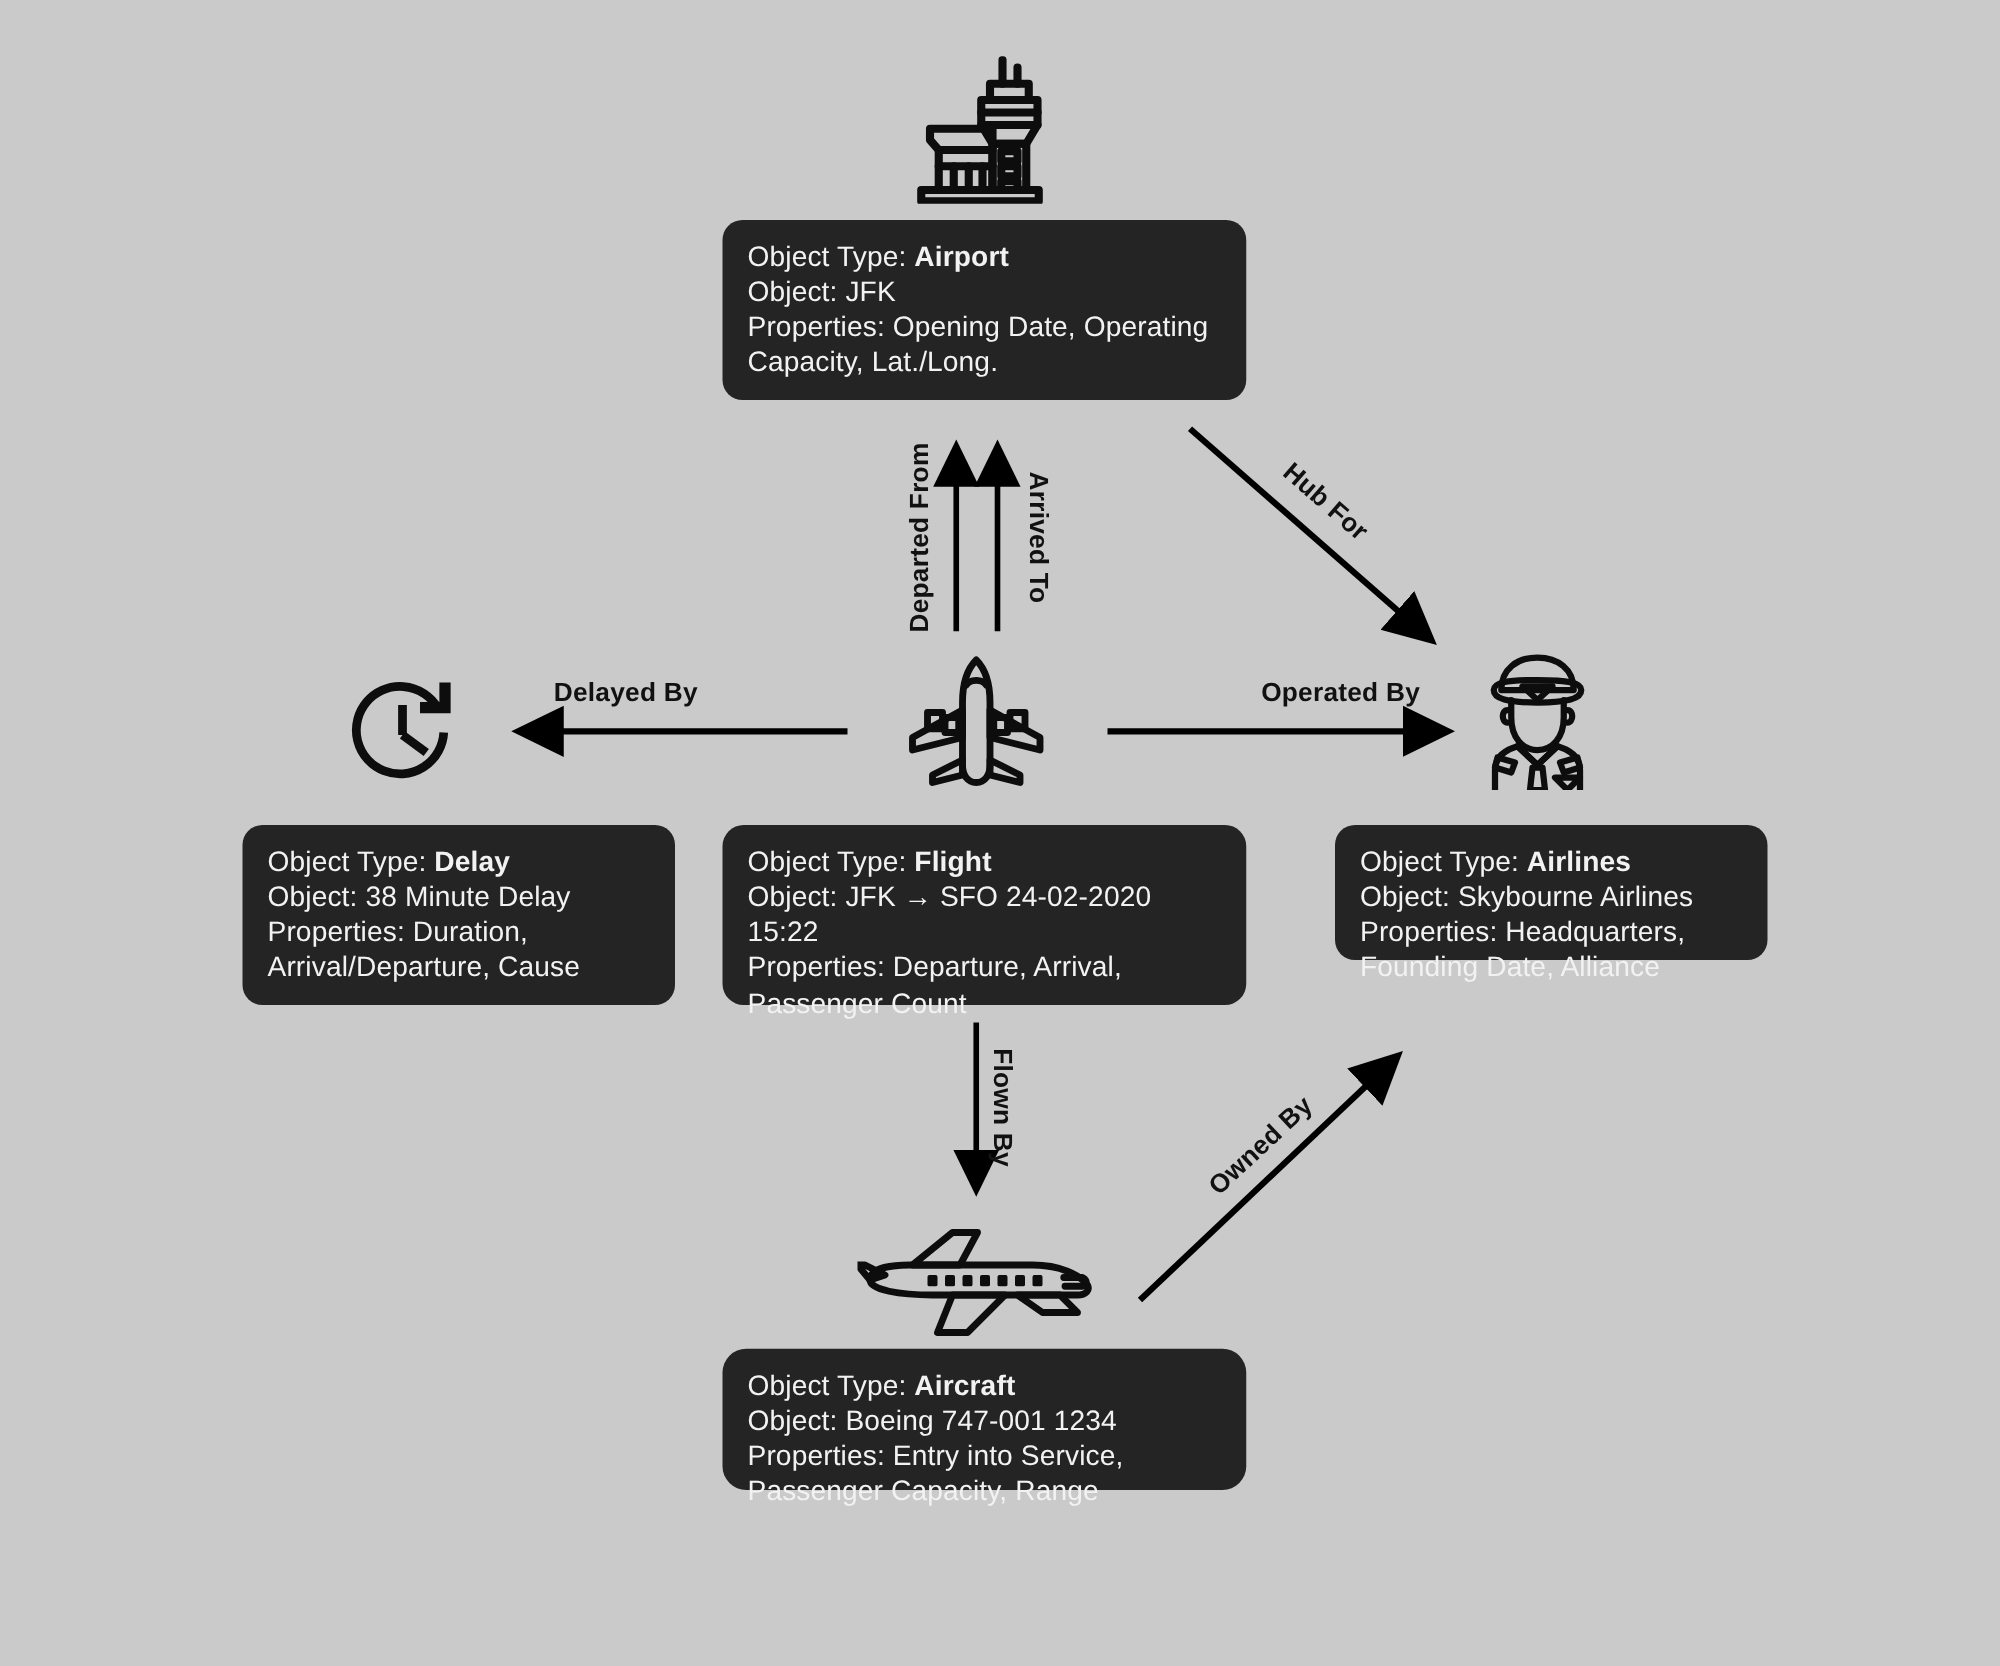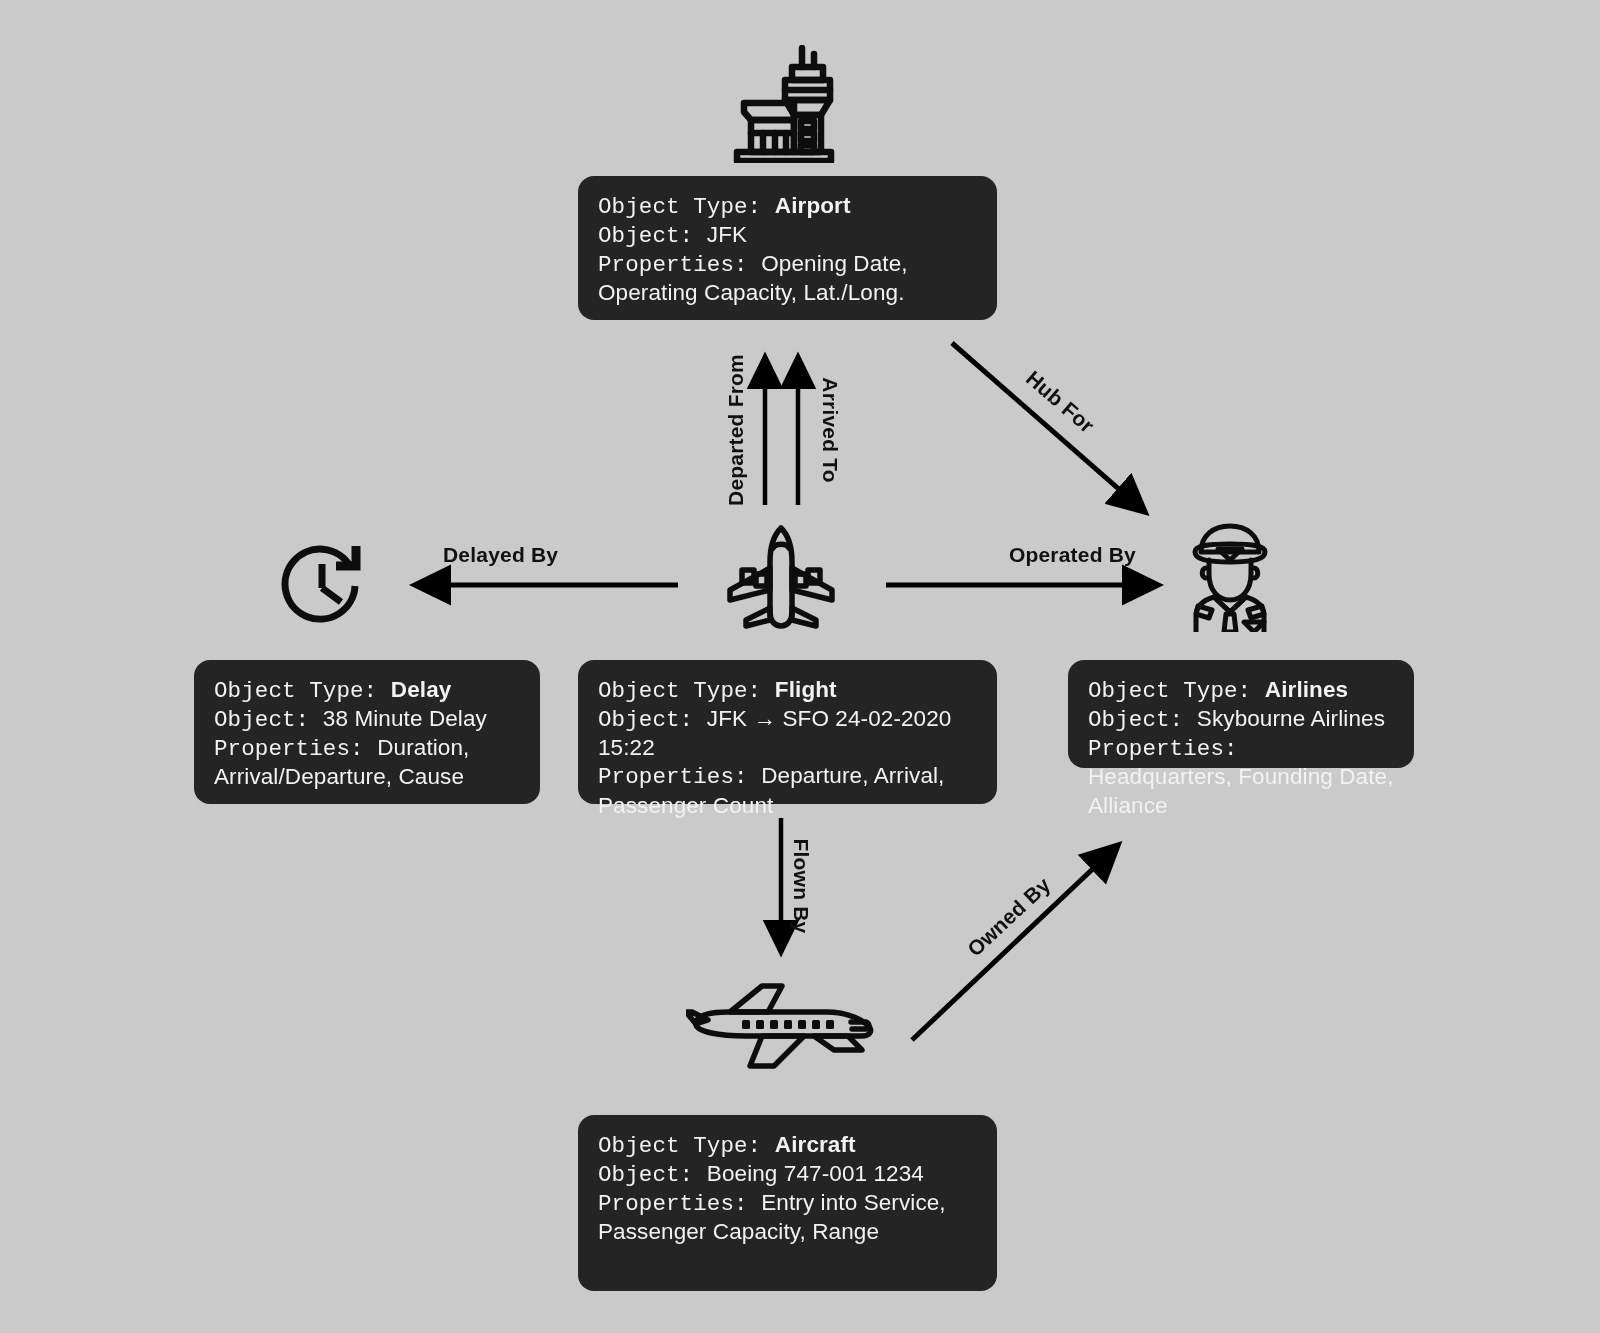--- a/index.html
+++ b/index.html
@@ -29,21 +29,21 @@
     line-height: 1.25;
     letter-spacing: 0.1px;
   }
   .card .line {
     white-space: normal;
   }
   .card .bold {
     font-weight: bold;
     text-align: right;
   }
-  .card .lbl { color: #f2f2f2; font-family: Liberation Mono, monospace; }
+  .card .lbl { color: #f2f2f2; }
 
   
   .icon {
     position: absolute;
   }
   .icon svg { display: block; }
 
   
   .edge-label {
     position: absolute;
@@ -245,21 +245,21 @@
     <div class="line">
       <span class="lbl">Object: </span>
       <span>38 Minute Delay</span>
     </div>
     <div class="line">
       <span class="lbl">Properties: </span>
       <span>Duration, Arrival/Departure, Cause</span>
     </div>
   </div>
 
-  <div class="card" style="left:578px; top:660px; width:419px; height:144px;">
+  <div class="card" style="left:578px; top:660px; width:419px; height:144px;border-radius:17px;">
     <div class="line">
       <span class="lbl">Object Type: </span>
       <span class="bold">Flight</span>
     </div>
     <div class="line">
       <span class="lbl">Object: </span>
       <span>JFK → SFO 24-02-2020 15:22</span>
     </div>
     <div class="line">
       <span class="lbl">Properties: </span>
@@ -275,21 +275,21 @@
     <div class="line">
       <span class="lbl">Object: </span>
       <span>Skybourne Airlines</span>
     </div>
     <div class="line">
       <span class="lbl">Properties: </span>
       <span>Headquarters, Founding Date, Alliance</span>
     </div>
   </div>
 
-  <div class="card" style="left:578px; top:1115px; width:419px; height:176px;">
+  <div class="card" style="left:578px; top:1079px; width:419px; height:113px;border-radius:19px;">
     <div class="line">
       <span class="lbl">Object Type: </span>
       <span class="bold">Aircraft</span>
     </div>
     <div class="line">
       <span class="lbl">Object: </span>
       <span>Boeing 747-001 1234</span>
     </div>
     <div class="line">
       <span class="lbl">Properties: </span>

